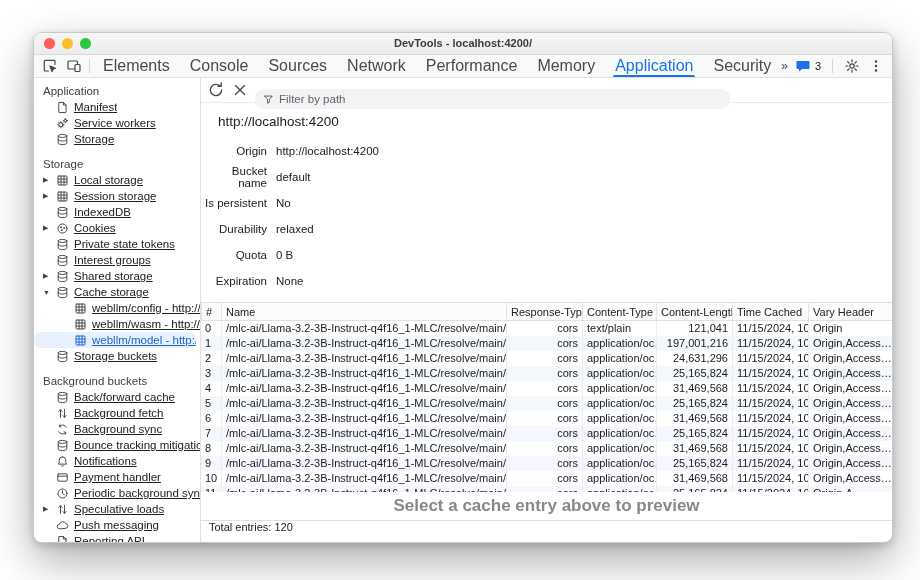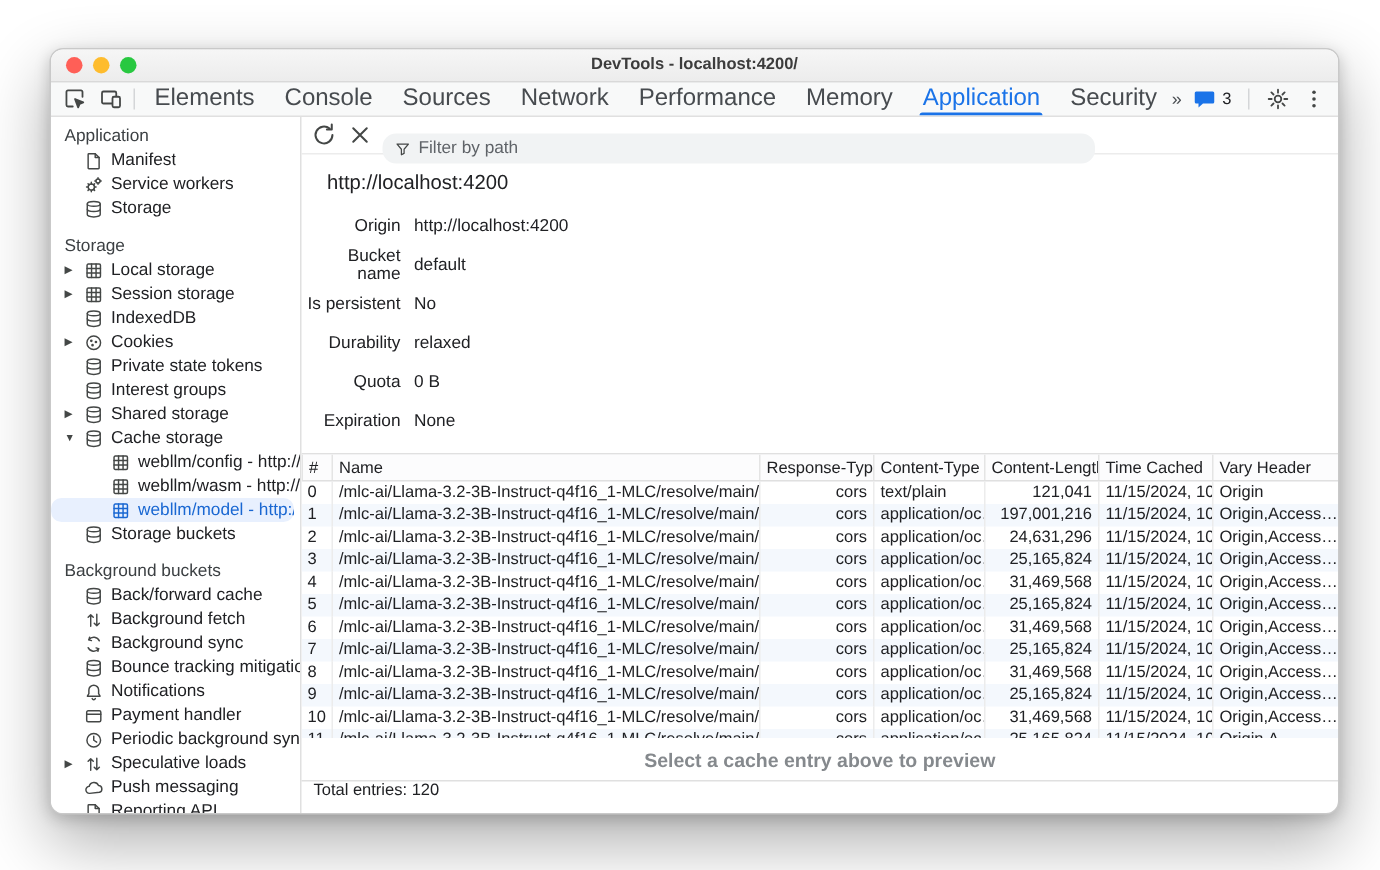--- a/index.html
+++ b/index.html
@@ -39,21 +39,21 @@
   .content { flex:1; display:flex; min-height:0; }
 
   
   .sidebar { width:167px; flex:0 0 auto; border-right:1px solid #e0e0e0; background:#fff; padding-top:5px; overflow:hidden; font-size:11.5px; }
   .side-section { margin-bottom:9px; }
   .side-header { height:16px; line-height:16px; padding-left:9px; color:#3c4043; }
   .side-item { height:16px; display:flex; align-items:center; cursor:pointer; padding-left:9px; color:#202124; }
   .side-item .arrow { width:12px; font-size:7px; color:#444746; flex:0 0 auto; text-align:left; }
   .side-item .s-icon { width:14px; height:14px; margin-right:5px; flex:0 0 auto; display:flex; align-items:center; justify-content:center; }
   .side-item .s-icon svg { width:13px; height:13px; stroke:#444746; }
-  .side-item .lbl { white-space:nowrap; overflow:hidden; }
+  .side-item .lbl { white-space:nowrap; overflow:hidden;text-decoration:underline; }
   .side-item.nested { padding-left:27px; }
   .side-item.selected { background:#e8f0fe; border-radius:7px; margin-right:4px; color:var(--sel-text,#1967d2); }
   .side-item.selected .s-icon svg { stroke:var(--sel-text,#1967d2); }
 
   
   .main { flex:1; display:flex; flex-direction:column; min-width:0; }
   .main-toolbar { height:25px; flex:0 0 auto; display:flex; align-items:center; gap:6px; padding:0 6px; border-bottom:1px solid #ececec; }
   .mt-btn { width:18px; height:18px; display:flex; align-items:center; justify-content:center; cursor:pointer; }
   .filter-pill { flex:0 0 auto; width:560px; max-width:70%; height:17px; background:#f1f3f4; border-radius:9px; display:flex; align-items:center; gap:5px; padding:10px 8px; cursor:text;margin-top:18px; }
   .filter-pill .ph { font-size:11.5px; color:#5f6368; }
@@ -70,21 +70,21 @@
   .t-row { display:grid; grid-template-columns:20px 1fr 76px 74px 76px 76px 84px; height:15px; line-height:15px; }
   .t-row.t-head { height:18px; line-height:18px; background:#fcfcfd; border-bottom:1px solid #e0e0e0; color:#202124; }
   .t-cell { padding:0 4px; white-space:nowrap; overflow:hidden; border-left:1px solid #ececec; }
   .t-cell:first-child { border-left:none; }
   .t-head .t-cell { border-left:1px solid #e4e4e4; }
   .t-row:not(.t-head):nth-child(odd) { background:#f4f8fd; }
   .t-cell.num { text-align:right; }
   .t-row:not(.t-head) { cursor:pointer; }
 
   .preview-area { flex:1; display:flex; align-items:center; justify-content:center; min-height:0; }
-  .preview-msg { font-size:13px; font-weight:bold; color:#85898d; }
+  .preview-msg { font-size:17px; font-weight:bold; color:#85898d; }
 
   .status-bar { height:22px; flex:0 0 auto; border-top:1px solid #e0e0e0; display:flex; align-items:flex-start; padding-left:8px; font-size:11px; color:#202124; }
 
   svg { display:block; }
 </style>
 </head>
 <body>
 
 <div class="stage">
   <div class="window">

